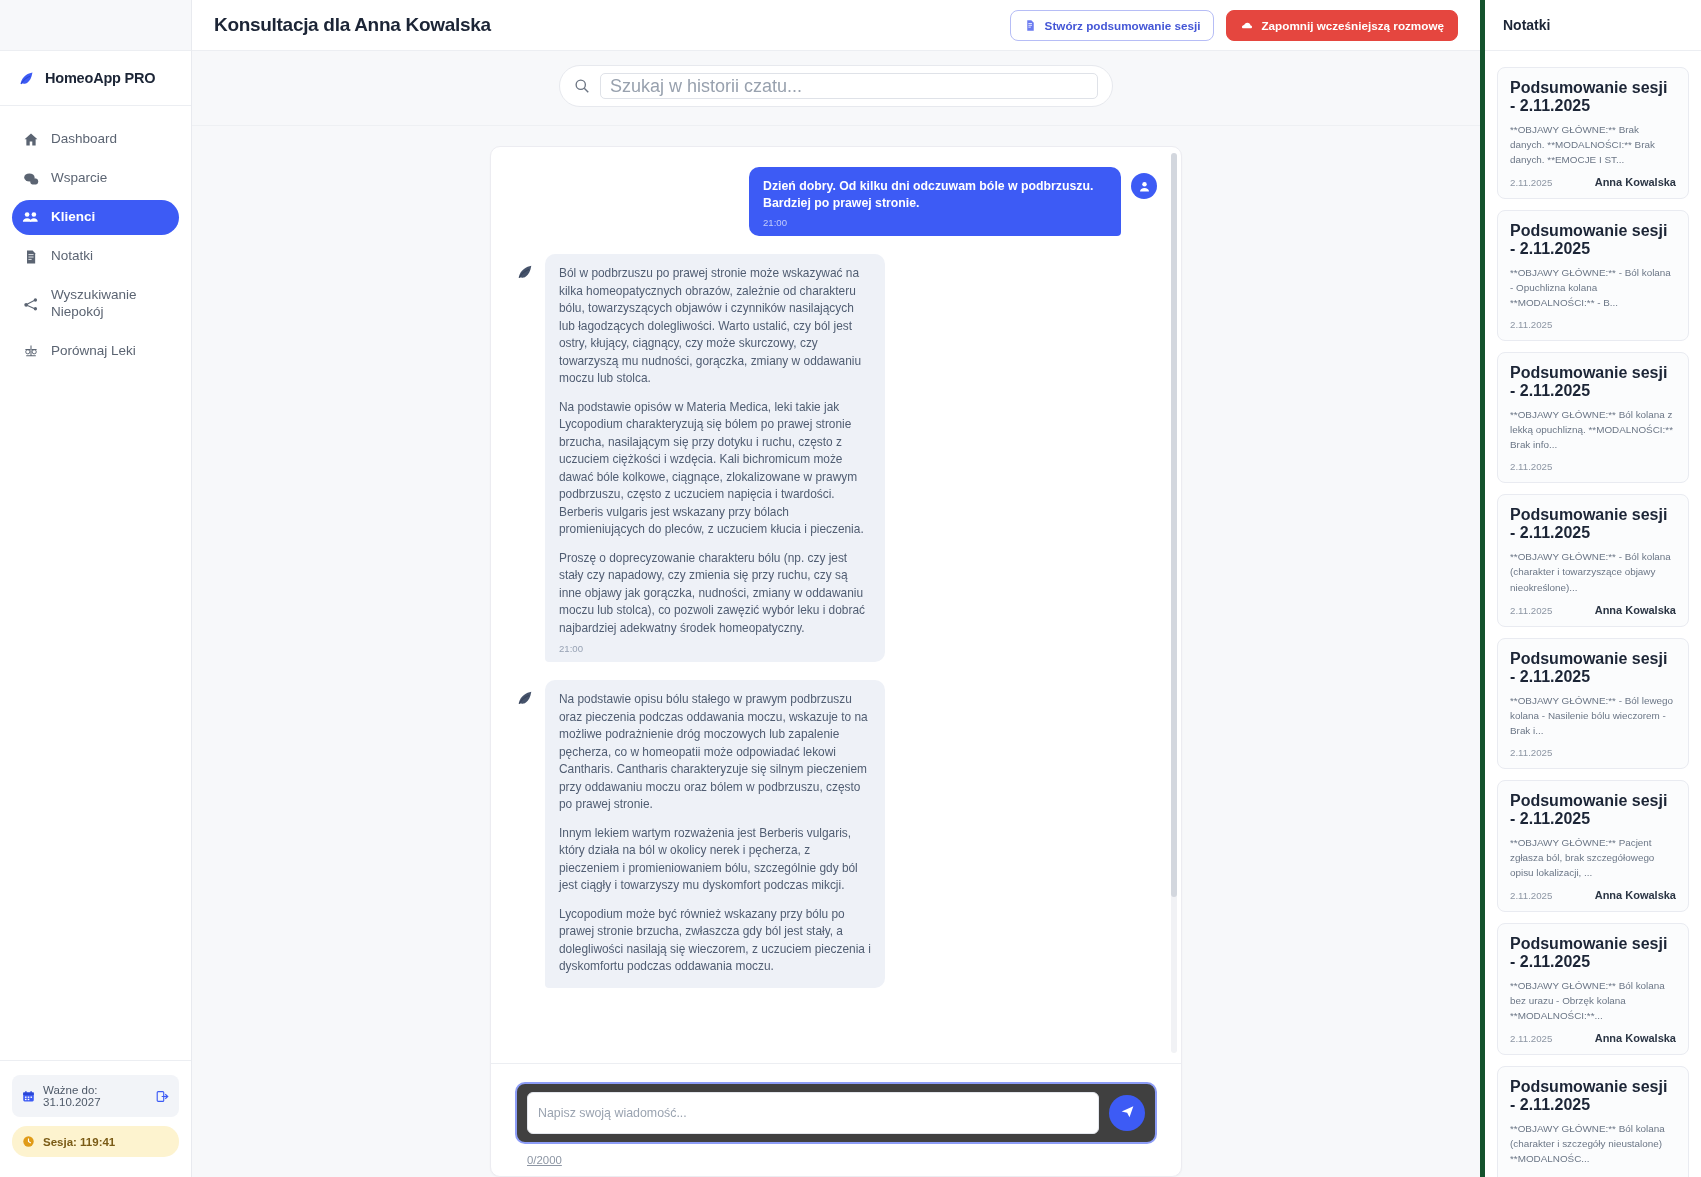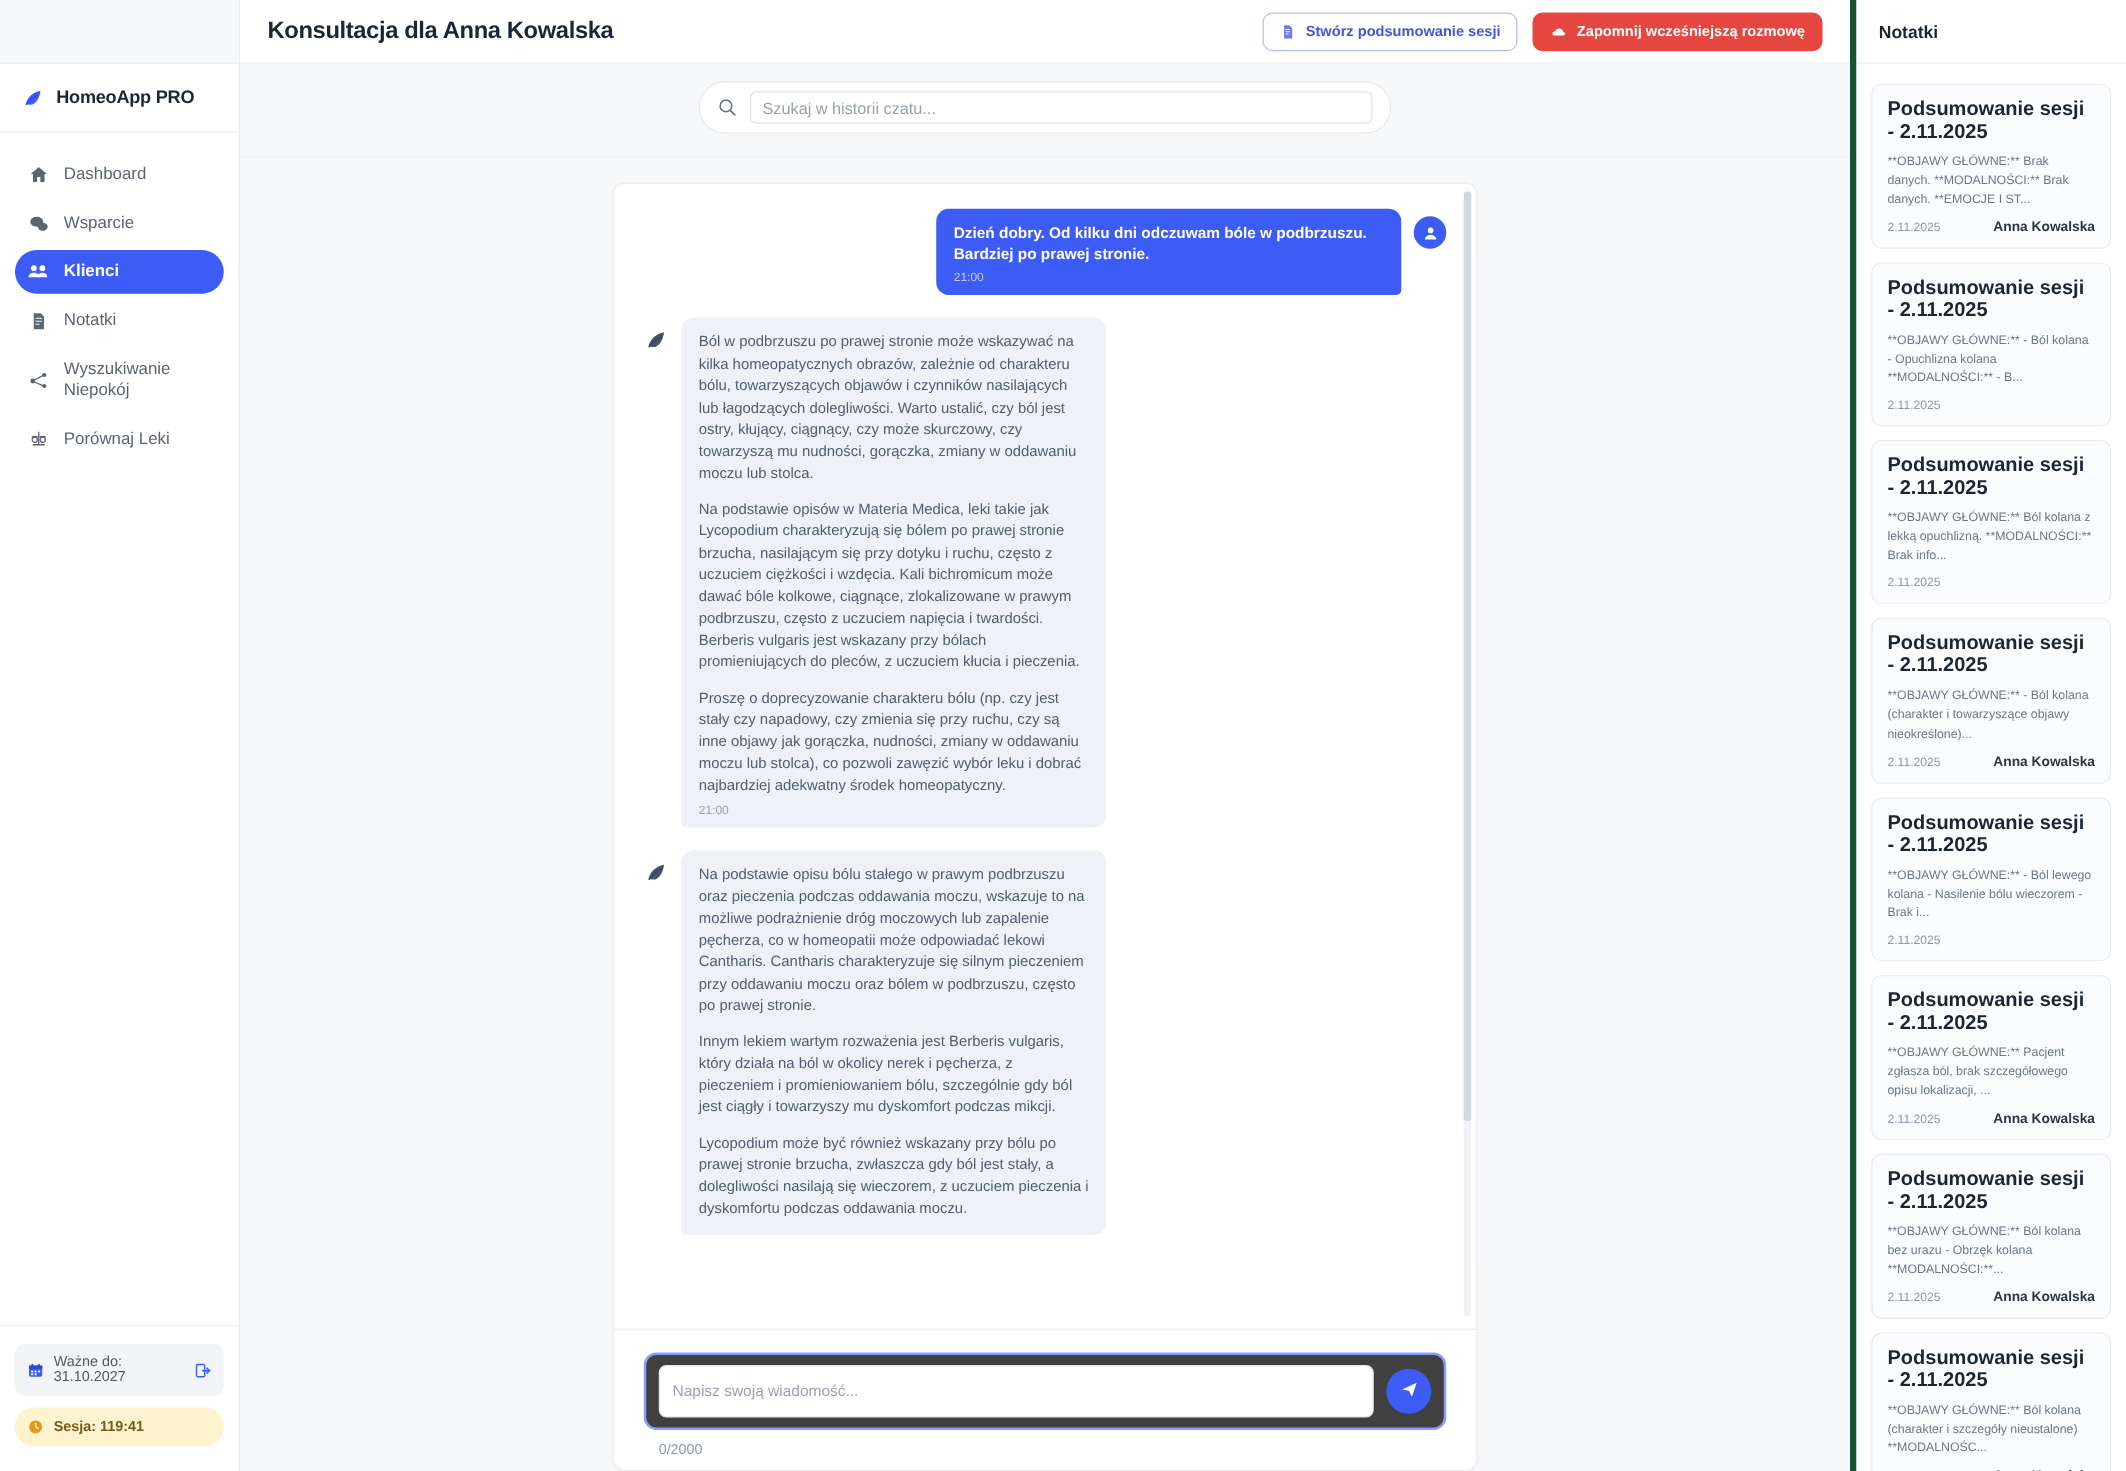--- a/index.html
+++ b/index.html
@@ -81,21 +81,21 @@
     border-bottom: 1px solid #eef0f3;
   }
   .search-shell {
     width: 554px; background: #ffffff; border: 1px solid #e7e9ee;
     border-radius: 26px; height: 42px;
     display: flex; align-items: center; gap: 10px; padding: 0 14px;
   }
   .search-ico { width: 16px; height: 16px; display: flex; align-items: center; justify-content: center; }
   .search-input {
     flex: 1; height: 26px; border: 1px solid #dfe2e8; border-radius: 5px;
-    font-size: 13px; color: #404040; padding: 0 9px;
+    font-size: 18px; color: #404040; padding: 0 9px;
     font-family: "Liberation Sans", sans-serif; outline: none; background: #fff;
   }
   .search-input::placeholder { color: #98a1ae; }
 
   .chat-area { flex: 1; display: flex; justify-content: center; padding-top: 20px; overflow: hidden; }
   .chat-card {
     width: 692px; background: #ffffff;
     border: 1px solid #ececf1; border-radius: 10px;
     display: flex; flex-direction: column; height: 100%;
     box-shadow: 0 1px 2px rgba(20,25,40,0.03);
@@ -144,21 +144,21 @@
     flex: 1; height: 42px; border: 1px solid #e3e6ec; border-radius: 6px;
     font-size: 12.4px; color: #2d3748; padding: 0 10px; outline: none;
     font-family: "Liberation Sans", sans-serif;
   }
   .composer-input::placeholder { color: #9aa3b0; }
   .send-btn {
     width: 36px; height: 36px; min-width: 36px; border-radius: 50%;
     background: #3d5bf5; display: flex; align-items: center; justify-content: center;
     cursor: pointer; border: none;
   }
-  .counter { font-size: 11.4px; color: #8d96a4; padding: 10px 0 0 12px; }
+  .counter { font-size: 11.4px; color: #8d96a4; padding: 10px 0 0 12px; text-decoration: underline; }
 
   
   .notes {
     width: 216px; min-width: 216px; height: 1177px; background: #ffffff;
     display: flex; flex-direction: column; overflow: hidden;
   }
   .notes-head {
     height: 51px; min-height: 51px; display: flex; align-items: center;
     padding: 0 18px; border-bottom: 1px solid #eceef2;
   }

